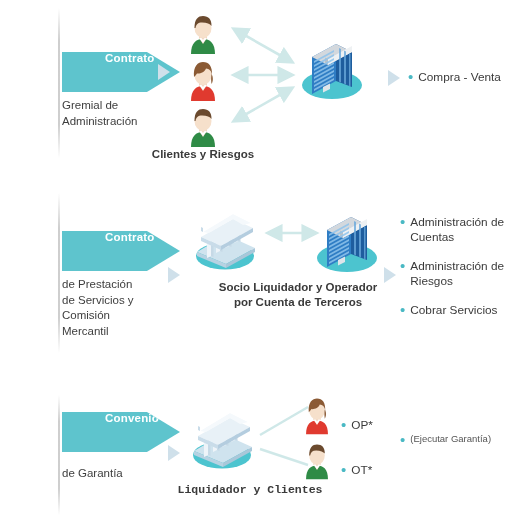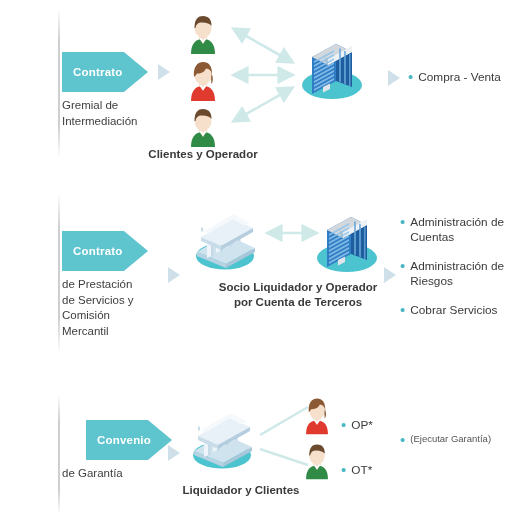--- a/index.html
+++ b/index.html
@@ -45,21 +45,21 @@
 
   
   .banner {
     position: absolute;
     height: 40px;
     width: 86px;
     background: #5ec4cd;
     -webkit-clip-path: polygon(0 0, 72% 0, 100% 50%, 72% 100%, 0 100%);
     clip-path: polygon(0 0, 72% 0, 100% 50%, 72% 100%, 0 100%);
     display: flex;
-    align-items: center;
+    padding-left: 32px;
   }
   .banner-label {
     color: #ffffff;
     font-size: 11.5px;
     font-weight: bold;
     letter-spacing: 0.2px;
     padding-left: 11px;
   }
 
   
@@ -138,21 +138,21 @@
 
   <div class="section" id="section-0">
 
     <div class="divider-line" style="top:8px; height:150px;"></div>
 
     <div class="banner" style="left:62px; top:52px;">
       <span class="banner-label">Contrato</span>
     </div>
 
     <div class="left-caption" style="left:62px; top:98px; white-space:pre-line;">Gremial de
-Intermediación</div>
+Administración</div>
 
     <div class="tri-marker" style="left:158px; top:64px;"></div>
 
     <div class="icon-wrap" style="left:180px; top:10px;">
       <svg width="46" height="46" viewBox="0 0 46 46">
         <path d="M11 44 C11 33, 16 29, 23 29 C30 29, 35 33, 35 44 Z" fill="#2f8b46"></path>
         <path d="M19 28 L23 34 L27 28 L27 25 L19 25 Z" fill="#f2d7c2"></path>
         <path d="M19.5 28.5 L23 33 L26.5 28.5 L25 27.5 L23 30 L21 27.5 Z" fill="#ffffff"></path>
         <ellipse cx="23" cy="18" rx="8.5" ry="10" fill="#f6e0cb"></ellipse>
         <path d="M14.5 18 C14.5 9, 18 6, 23 6 C28.5 6, 31.8 9.5, 31.5 16 C30 14, 27 12.5, 22 12.5 C18 12.5, 16 14.5, 15.5 18 Z" fill="#6b4a2e"></path>
@@ -232,21 +232,21 @@
 
     <div class="tri-marker" style="left:388px; top:70px;"></div>
 
     <div class="bullet-list" style="left:408px; top:70px; width:118px;">
       <div class="bullet-item">
         <span class="bullet-dot">•</span>
         <span class="bullet-text">Compra - Venta</span>
       </div>
     </div>
 
-    <div class="center-caption" style="left:103px; top:147px; white-space:pre-line;">Clientes y Operador</div>
+    <div class="center-caption" style="left:103px; top:147px; white-space:pre-line;">Clientes y Riesgos</div>
   </div>
 
   <div class="section" id="section-1">
 
     <div class="divider-line" style="top:8px; height:160px;"></div>
 
     <div class="banner" style="left:62px; top:46px;">
       <span class="banner-label">Contrato</span>
     </div>
 
@@ -347,21 +347,21 @@
         <span class="bullet-dot">•</span>
         <span class="bullet-text">Cobrar Servicios</span>
       </div>
     </div>
   </div>
 
   <div class="section" id="section-2">
 
     <div class="divider-line" style="top:10px; height:120px;"></div>
 
-    <div class="banner" style="left:62px; top:35px;margin-left:24px;">
+    <div class="banner" style="left:62px; top:27px;">
       <span class="banner-label">Convenio</span>
     </div>
 
     <div class="left-caption" style="left:62px; top:81px; white-space:pre-line;">de Garantía</div>
 
     <div class="tri-marker" style="left:168px; top:60px;"></div>
 
     <div class="icon-wrap" style="left:180px; top:12px;">
       <svg width="84" height="84" viewBox="0 0 84 84">
         <ellipse cx="42" cy="58" rx="29" ry="13.5" fill="#4cc4cf"></ellipse>
@@ -422,21 +422,21 @@
       </svg>
     </div>
 
     <div class="bullet-list" style="left:341px; top:78px;">
       <div class="bullet-item" style="margin-bottom:0;">
         <span class="bullet-dot">•</span>
         <span class="bullet-text">OT*</span>
       </div>
     </div>
 
-    <div class="center-caption" style="left:141px; top:98px; white-space:pre-line;">Liquidador y Clientes</div>
+    <div class="center-caption" style="left:150px; top:98px; white-space:pre-line;font-family:Liberation Mono, monospace;">Liquidador y Clientes</div>
 
     <div class="bullet-list" style="left:400px; top:48px; width:128px;">
       <div class="bullet-item">
         <span class="bullet-dot">•</span>
         <span>
           <span class="bullet-sub">(Ejecutar Garantía)</span>
         </span>
       </div>
     </div>
   </div>

